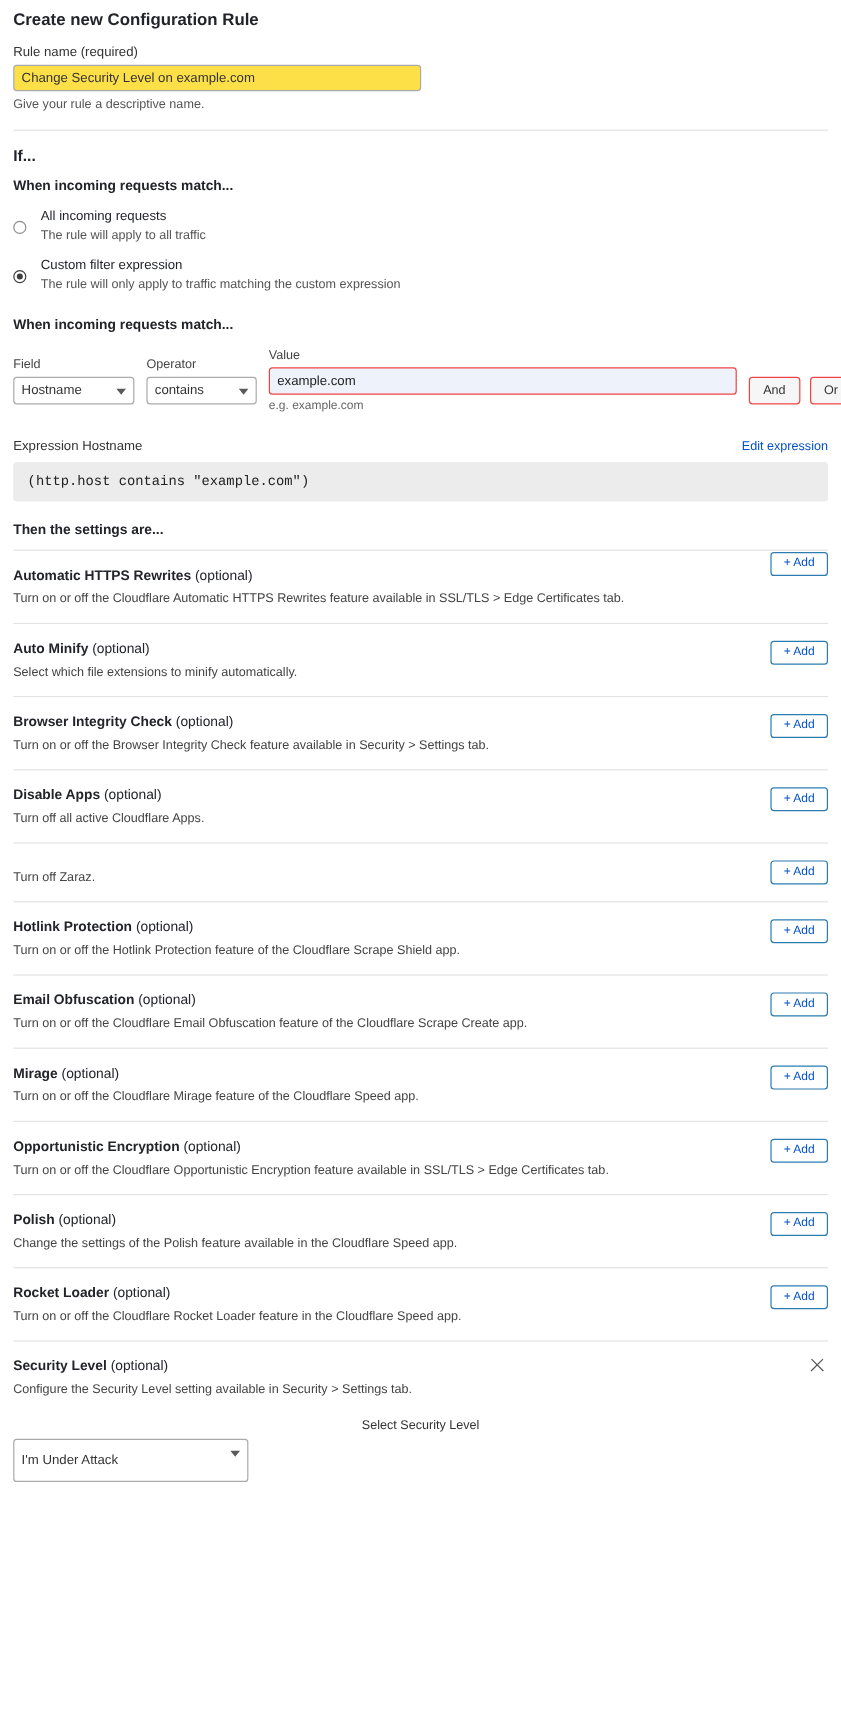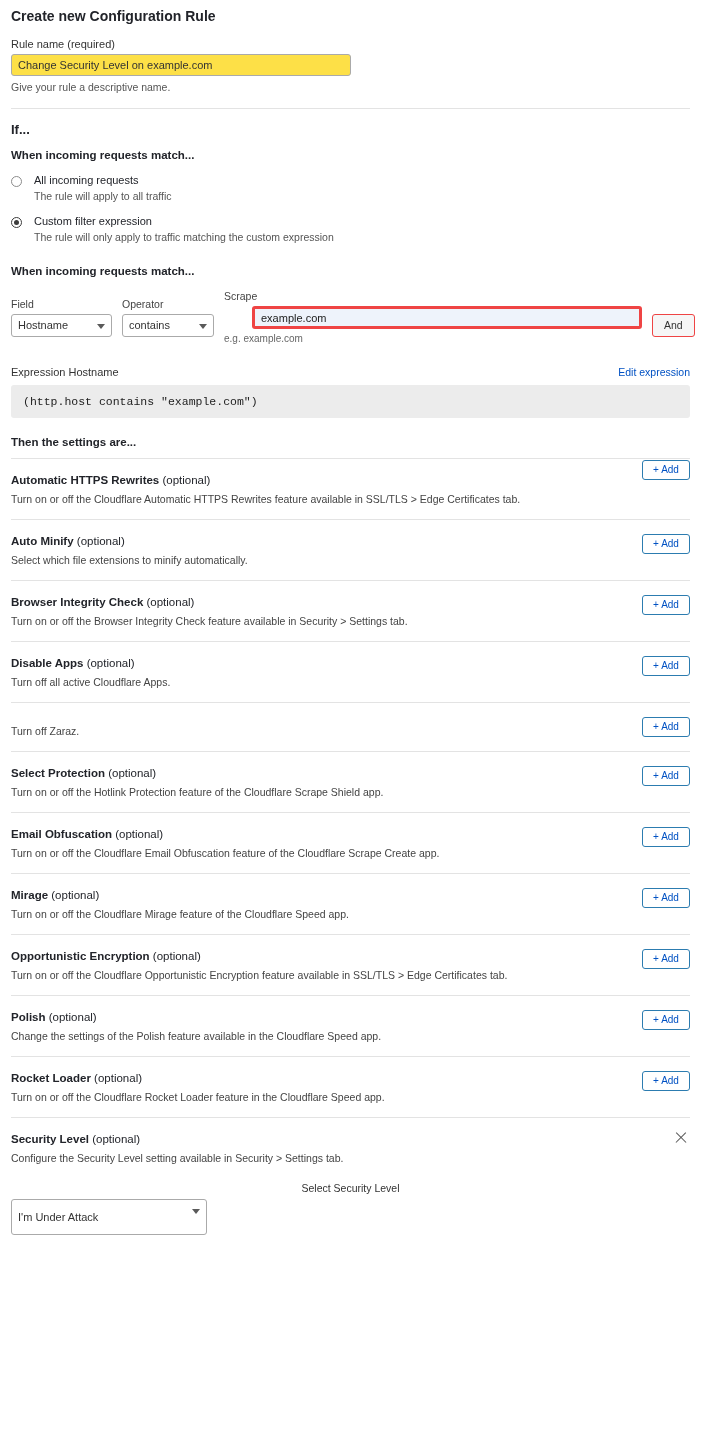--- a/index.html
+++ b/index.html
@@ -60,21 +60,21 @@
     margin-bottom: 12px;
   }
   .sub-title {
     font-size: 11.5px;
     font-weight: bold;
     color: #22242a;
     margin-bottom: 13px;
   }
   .radio-row {
     display: flex;
-    align-items: flex-start;
+    align-items: center;
     margin-bottom: 13px;
   }
   .radio {
     width: 11px; height: 11px;
     border: 1px solid #8c8c8c;
     border-radius: 50%;
     margin-right: 12px;
     margin-top: 2px;
     flex: 0 0 auto;
     background: #fff;
@@ -129,28 +129,27 @@
     right: 6px; top: 9px;
     border-left: 4px solid transparent;
     border-right: 4px solid transparent;
     border-top: 5px solid #5a5a5a;
   }
   .select.w-field { width: 101px; }
   .select.w-operator { width: 92px; }
   .value-input {
     width: 390px;
     height: 23px;
-    border: 3px solid #ef4444;
+    border: 1px solid #ef4444;
     border-radius: 3px;
     background: #eef3fb;
     font-size: 11px;
     padding: 2px 6px;
     color: #222;
     font-family: "Liberation Sans", sans-serif;
-    margin-left: 28px;
   }
   .value-hint {
     font-size: 10px;
     color: #666;
     margin-top: 4px;
   }
   .and-or {
     display: flex;
     gap: 8px;
     margin-top: 16px;
@@ -304,21 +303,21 @@
         <span>Hostname</span>
       </div>
     </div>
     <div class="expr-col">
       <div class="col-label">Operator</div>
       <div class="select w-operator">
         <span>contains</span>
       </div>
     </div>
     <div class="expr-col">
-      <div class="col-label">Scrape</div>
+      <div class="col-label">Value</div>
       <input class="value-input" type="text" value="example.com" style="">
       <div class="value-hint">e.g. example.com</div>
     </div>
     <div class="and-or">
       <button class="btn-plain">And</button>
       <button class="btn-plain">Or</button>
     </div>
   </div>
 
   <div class="preview-head">
@@ -365,21 +364,21 @@
     <div class="add-btn">+ Add</div>
   </div>
 
   <div class="setting">
     <div class="s-desc">Turn off Zaraz.</div>
     <div class="add-btn">+ Add</div>
   </div>
 
   <div class="setting">
     <div class="s-name">
-      <span>Select Protection</span>
+      <span>Hotlink Protection</span>
       <span class="opt">(optional)</span>
     </div>
     <div class="s-desc">Turn on or off the Hotlink Protection feature of the Cloudflare Scrape Shield app.</div>
     <div class="add-btn">+ Add</div>
   </div>
 
   <div class="setting">
     <div class="s-name">
       <span>Email Obfuscation</span>
       <span class="opt">(optional)</span>

